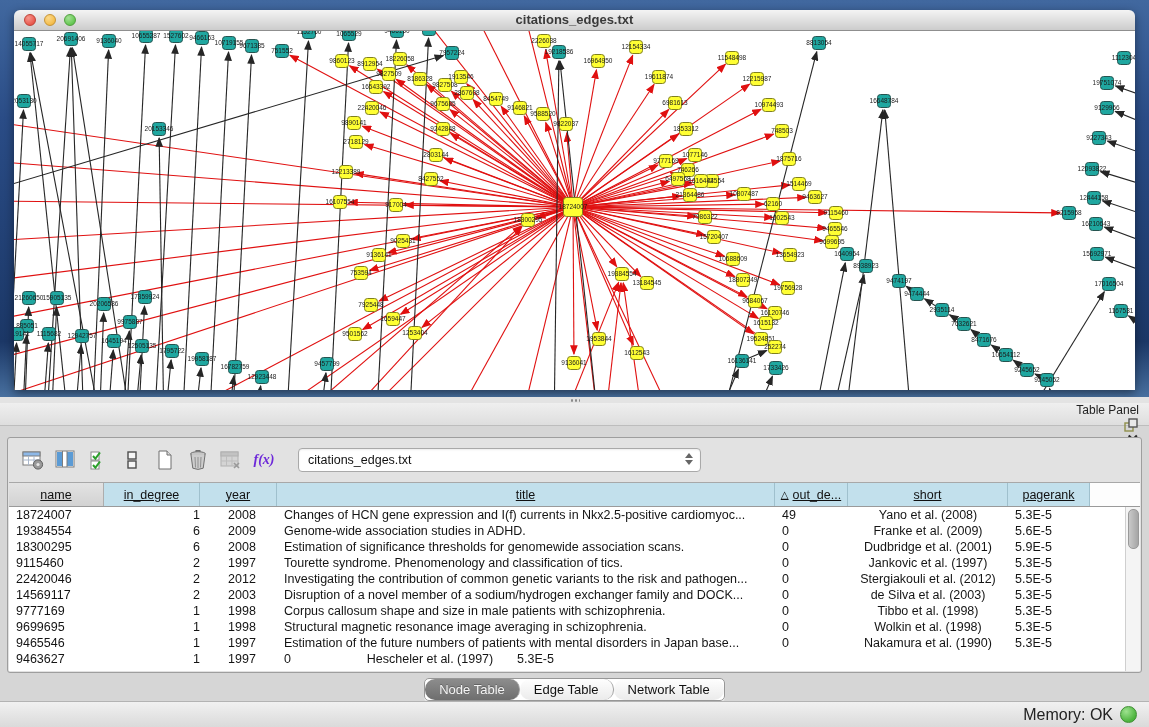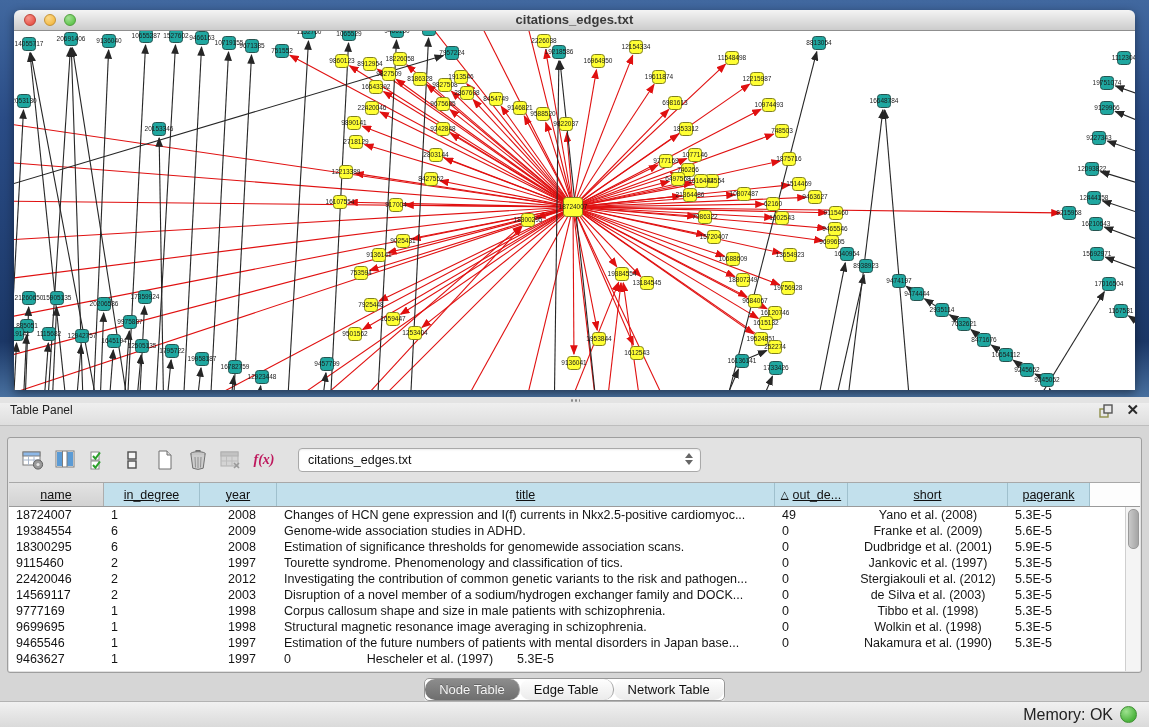--- a/index.html
+++ b/index.html
@@ -26,47 +26,47 @@
   .ny{fill:#ffff33;stroke:#80801e;stroke-width:1;}
   .nt{fill:#1fa7a0;stroke:#265450;stroke-width:1;}
   .nl{font-size:6.5px;fill:#1c1c1c;font-family:"Liberation Sans",sans-serif;}
 
   
   .table-panel{position:absolute;left:0;top:397px;width:1149px;height:304px;background:#d6d6d6;}
   .splitter{height:6px;background:#e3e3e3;position:relative;}
   .grip{position:absolute;left:50%;top:2px;width:10px;height:3px;margin-left:-5px;
     background:radial-gradient(circle,#8a8a8a 1px,transparent 1.4px);background-size:4px 3px;}
   .panel-header{height:22px;background:linear-gradient(#efefef,#dedede);border-bottom:1px solid #bdbdbd;
-    display:flex;align-items:flex-start;padding:0 10px;font-size:12px;color:#222;}
+    display:flex;align-items:flex-end;padding:0 10px;font-size:12px;color:#222;flex-direction:column;}
   .panel-header .spacer{flex:1;}
   .hdr-icon{margin-left:12px;cursor:default;display:flex;align-items:center;}
   .close-x{font-size:15px;font-weight:bold;color:#2a2a2a;line-height:14px;}
   .panel-box{position:absolute;left:7px;right:7px;top:40px;height:236px;
     border:1px solid #9e9e9e;border-radius:3px;background:#e2e2e2;box-sizing:border-box;}
   .toolbar{height:44px;display:flex;align-items:center;padding:0 12px;}
   .tbtn{width:26px;height:26px;border:none;background:transparent;padding:1px;margin-right:7px;
     display:flex;align-items:center;justify-content:center;}
-  .fx{font-family:"Liberation Serif",serif;font-style:italic;font-weight:bold;font-size:14px;color:#be185d;}
+  .fx{font-family:"Liberation Serif",serif;font-style:italic;font-weight:bold;font-size:14px;color:#6d28d9;}
   .combo{margin-left:14px;width:392px;height:22px;background:#fff;border:1px solid #a9a9a9;border-radius:4px;
     display:flex;align-items:center;padding-left:9px;font-size:12.5px;color:#111;position:relative;box-shadow:inset 0 1px 2px rgba(0,0,0,.08);}
   .stepper{position:absolute;right:7px;top:4px;display:flex;flex-direction:column;gap:2px;}
   .stepper .up{width:0;height:0;border-left:4px solid transparent;border-right:4px solid transparent;border-bottom:5px solid #666;}
   .stepper .down{width:0;height:0;border-left:4px solid transparent;border-right:4px solid transparent;border-top:5px solid #666;}
 
   .table-wrap{position:absolute;left:1px;right:1px;top:44px;bottom:1px;background:#fff;border-top:1px solid #a8a8a8;overflow:hidden;}
   .thead{display:flex;height:23px;border-bottom:1px solid #9a9a9a;font-size:12.5px;color:#111;text-decoration:underline;}
   .th{background:#c2e0ec;border-right:1px solid #9fc0cd;display:flex;align-items:center;justify-content:center;
      box-sizing:border-box;height:23px;white-space:nowrap;overflow:hidden;}
   .th.hname{background:linear-gradient(#e3e3e3,#d2d2d2);border-right:1px solid #adadad;}
   .th .sort{font-size:10px;margin-right:4px;}
   .th.fill{background:#fdfdfd;border-right:none;flex:1;}
   .tbody{position:absolute;left:0;right:14px;top:24px;bottom:0;overflow:hidden;}
   .tr{display:flex;height:16px;line-height:16px;font-size:12.5px;color:#141414;white-space:nowrap;}
   .td{box-sizing:border-box;overflow:hidden;padding-left:7px;}
-  .c0{width:95px;}.c1{width:96px;}.c2{width:77px;text-align:center;}.c3{width:498px;}.c4{width:73px;}.c5{width:160px;}.c6{width:82px;}
+  .c0{width:95px;}.c1{width:96px;text-align:right;}.c2{width:77px;text-align:center;}.c3{width:498px;}.c4{width:73px;}.c5{width:160px;}.c6{width:82px;}
   .td.c5{text-align:center;padding-left:0;}
   .vscroll{position:absolute;right:0;top:24px;bottom:0;width:14px;background:#f4f4f4;border-left:1px solid #cfcfcf;}
   .vthumb{position:absolute;left:2px;top:2px;width:9px;height:38px;border-radius:5px;
     background:linear-gradient(90deg,#c9c9c9,#a5a5a5);border:1px solid #999;}
 
   .tabbar{position:absolute;left:0;right:0;top:281px;text-align:center;}
   .tabset{display:inline-flex;border:1px solid #979797;border-radius:5px;overflow:hidden;background:#fff;font-size:13px;
     box-shadow:0 1px 1px rgba(255,255,255,.7);}
   .tab{padding:2px 14px;height:17px;line-height:17px;color:#111;background:linear-gradient(#fefefe,#ebebeb);
     border-right:1px solid #a3a3a3;border-radius:10px;}

